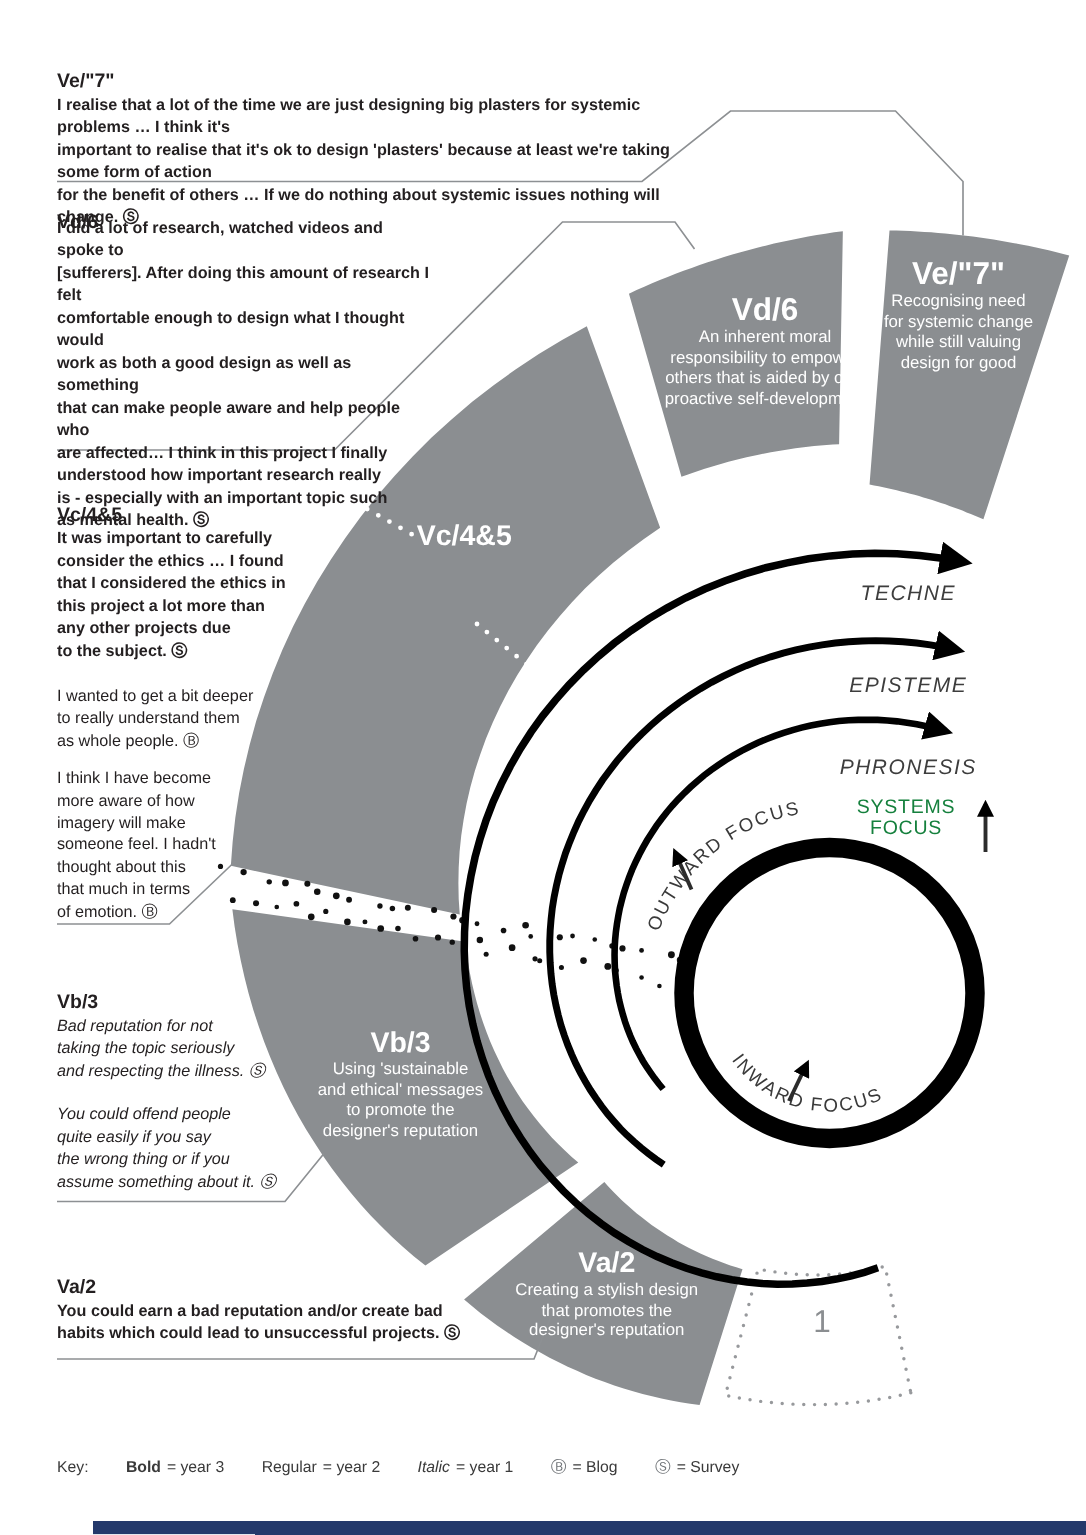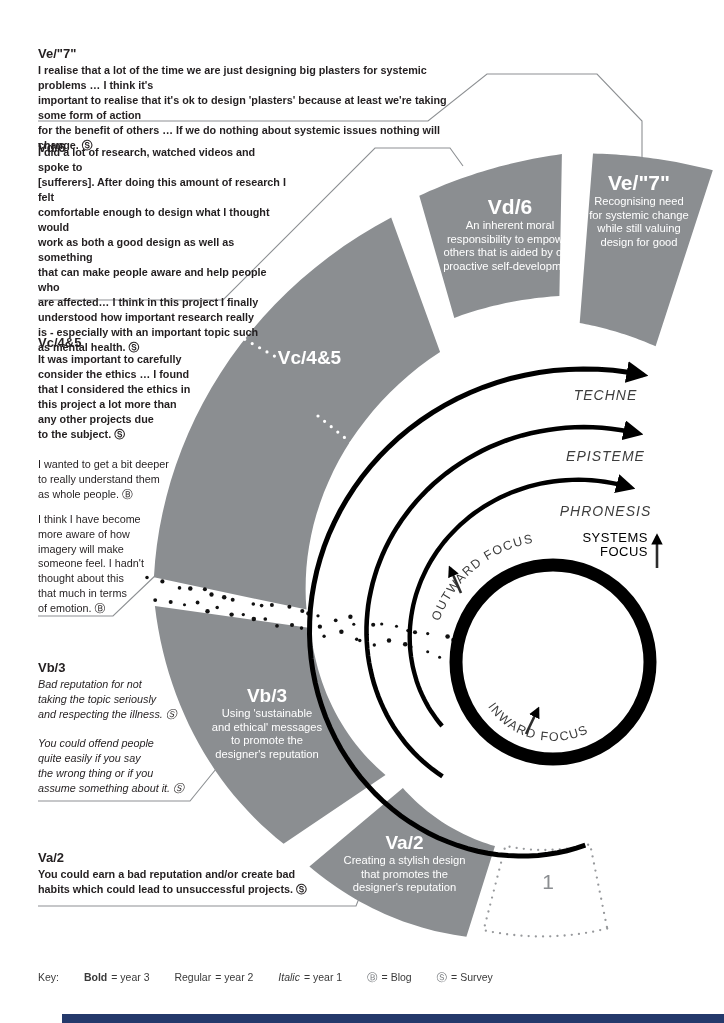--- a/index.html
+++ b/index.html
@@ -9,21 +9,21 @@
   .abs{position:absolute;}
   .q-head{font-size:13px;font-weight:700;}
   .q-body{font-size:10.8px;line-height:15px;white-space:pre-line;}
   .q-body.it{font-style:italic;}
   .q3-p3{line-height:14.8px;}
   .wlab{color:#fff;text-align:center;}
   .wlab .wt{font-weight:700;font-size:19px;line-height:22px;}
   .wlab .wt.big{font-size:21px;line-height:25px;}
   .wlab .wd{font-size:11.2px;line-height:13.6px;white-space:pre-line;}
   .axis{font-style:italic;font-size:14px;letter-spacing:1px;color:#3d3d3d;text-align:center;}
-  .sysfocus{font-size:13px;line-height:14px;letter-spacing:.5px;color:#000000;text-align:right;}
+  .sysfocus{font-size:13px;line-height:14px;letter-spacing:.5px;color:#15803d;text-align:center;}
   .selftxt{font-size:37px;font-weight:700;letter-spacing:11px;text-indent:11px;color:#2c2c2c;text-align:center;}
   .one-lab{font-size:21px;color:#8b8e91;text-align:center;}
   .keyrow{font-size:10.5px;color:#3a3a3a;}
   .keyrow span{margin-right:4px;}
   .keyrow .gap{display:inline-block;width:14px;}
   .b{font-weight:700;} .i{font-style:italic;}
   .sym{color:#6f7377;}
   .navybar{background:#24396B;}
   .curvetxt{font-size:12.5px;letter-spacing:1.4px;fill:#3a3a3a;font-family:"Liberation Sans",sans-serif;}
 </style>

